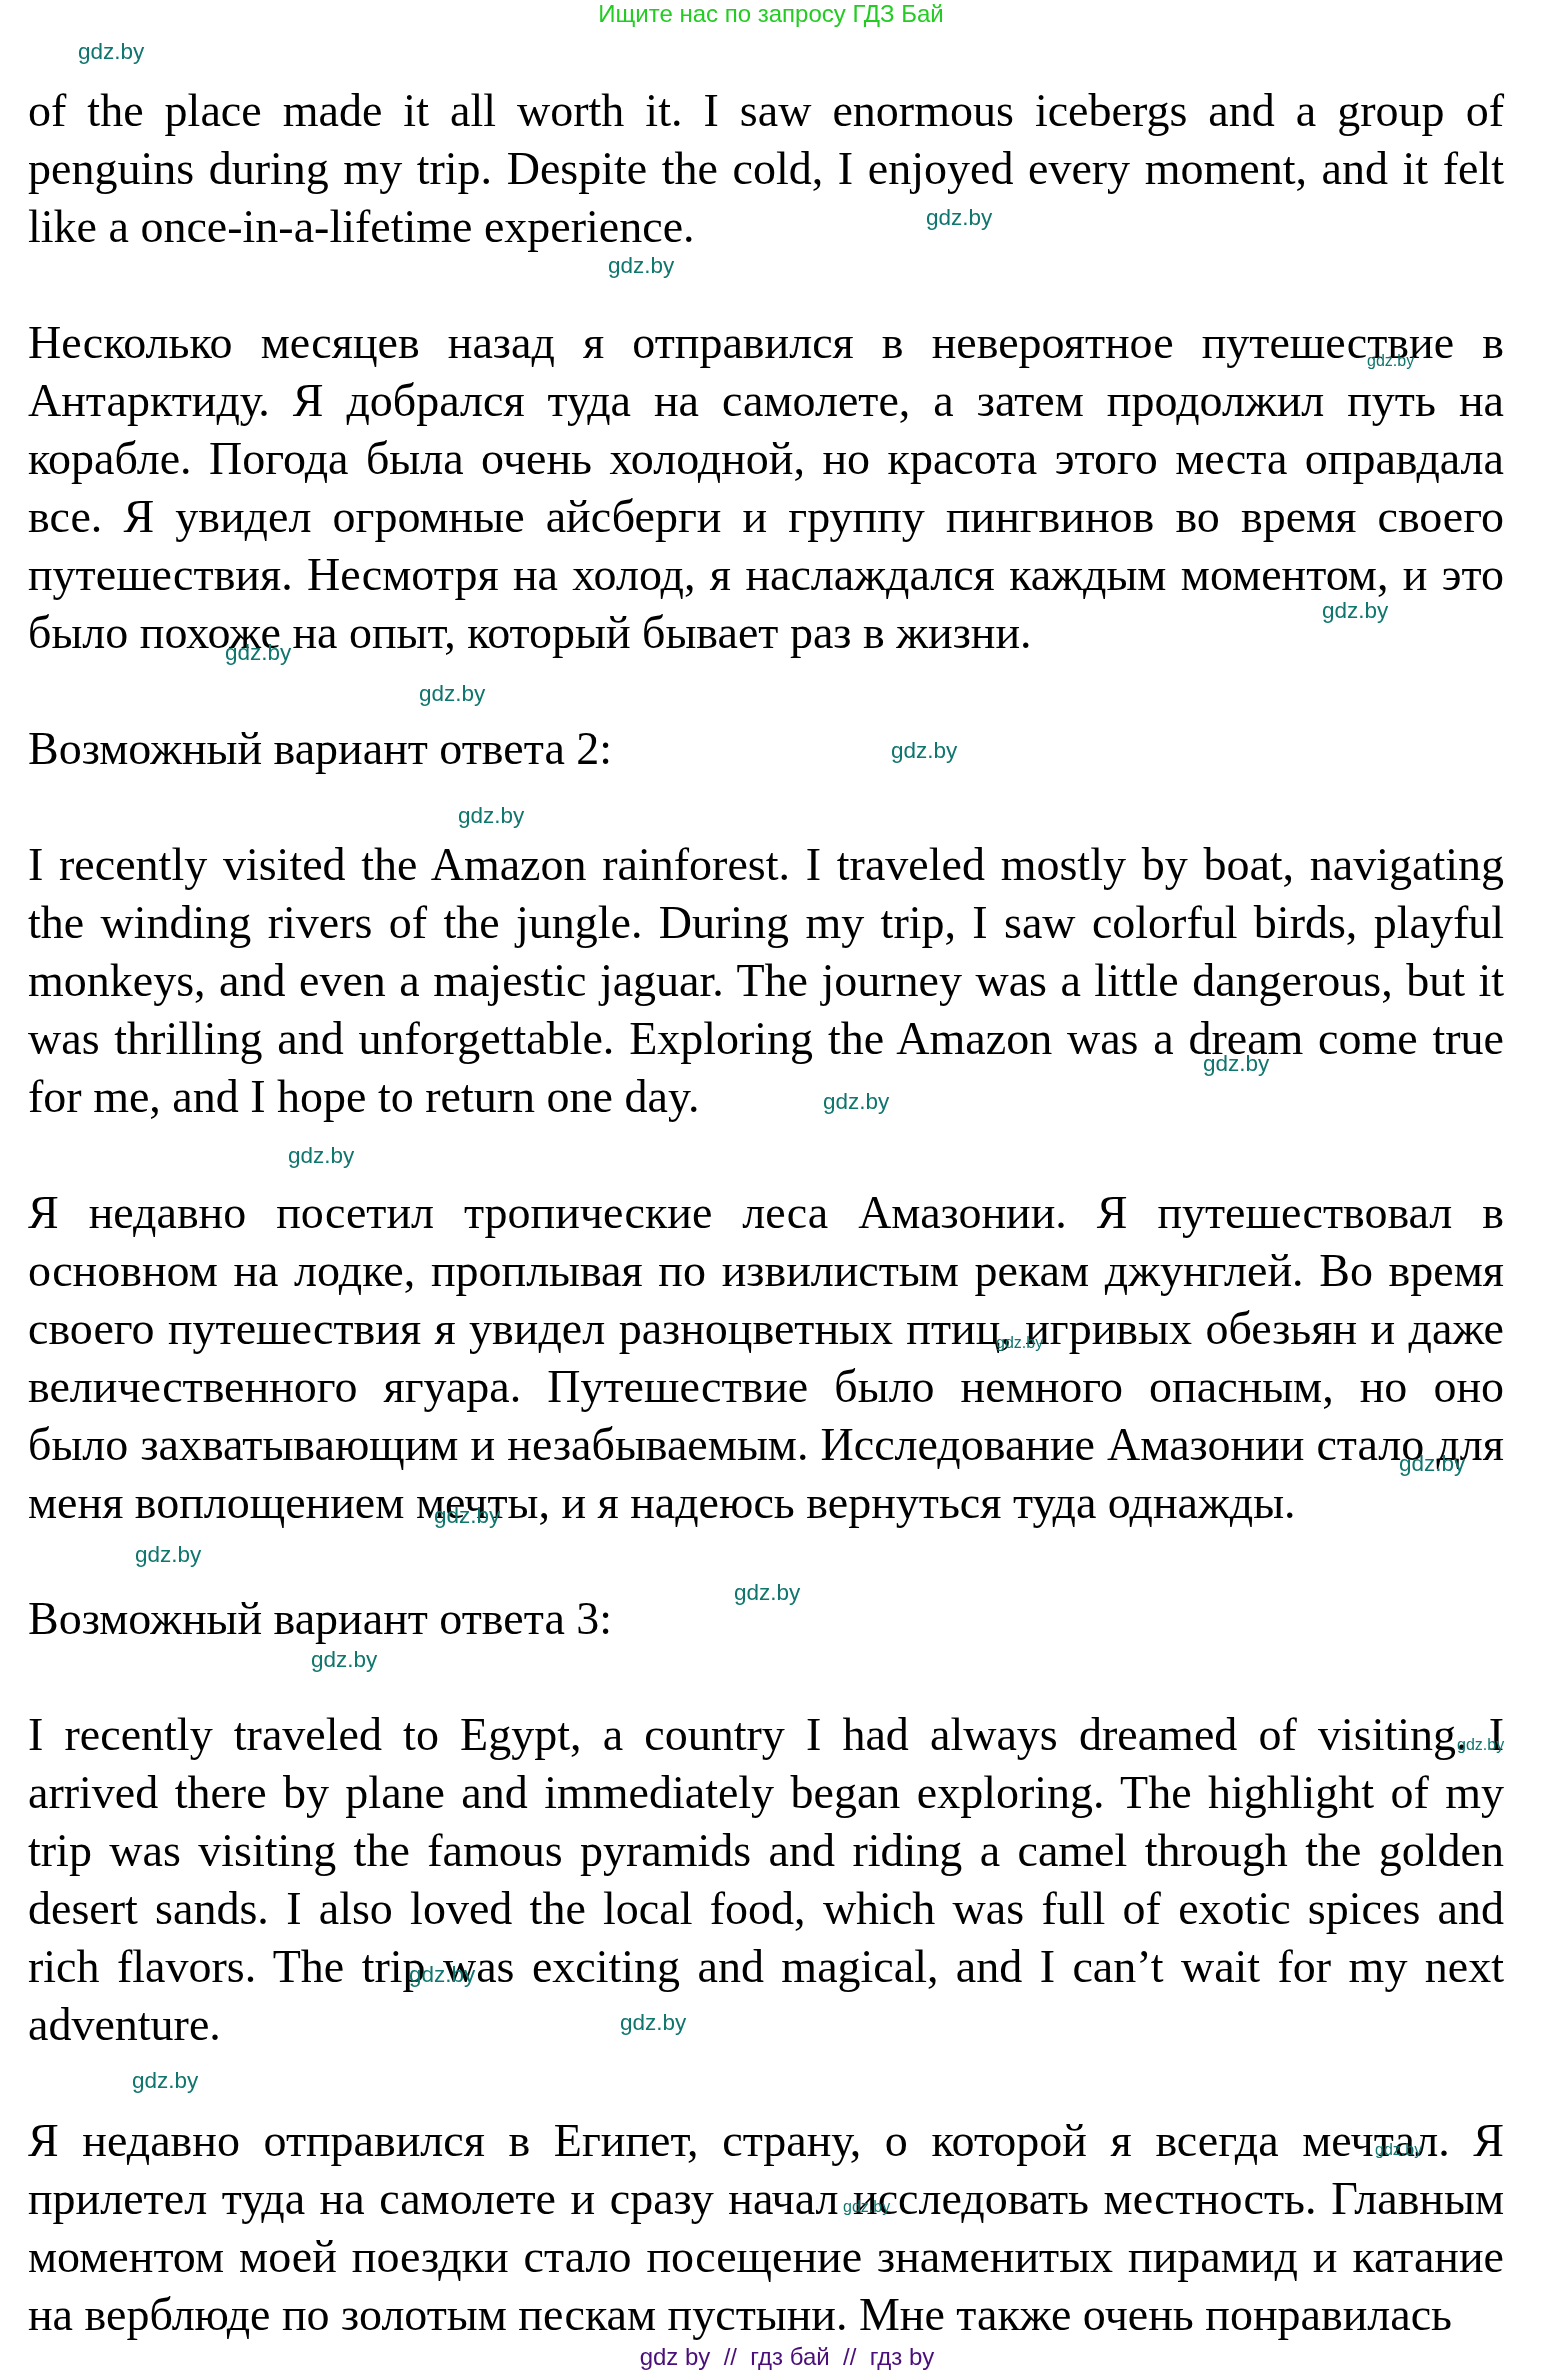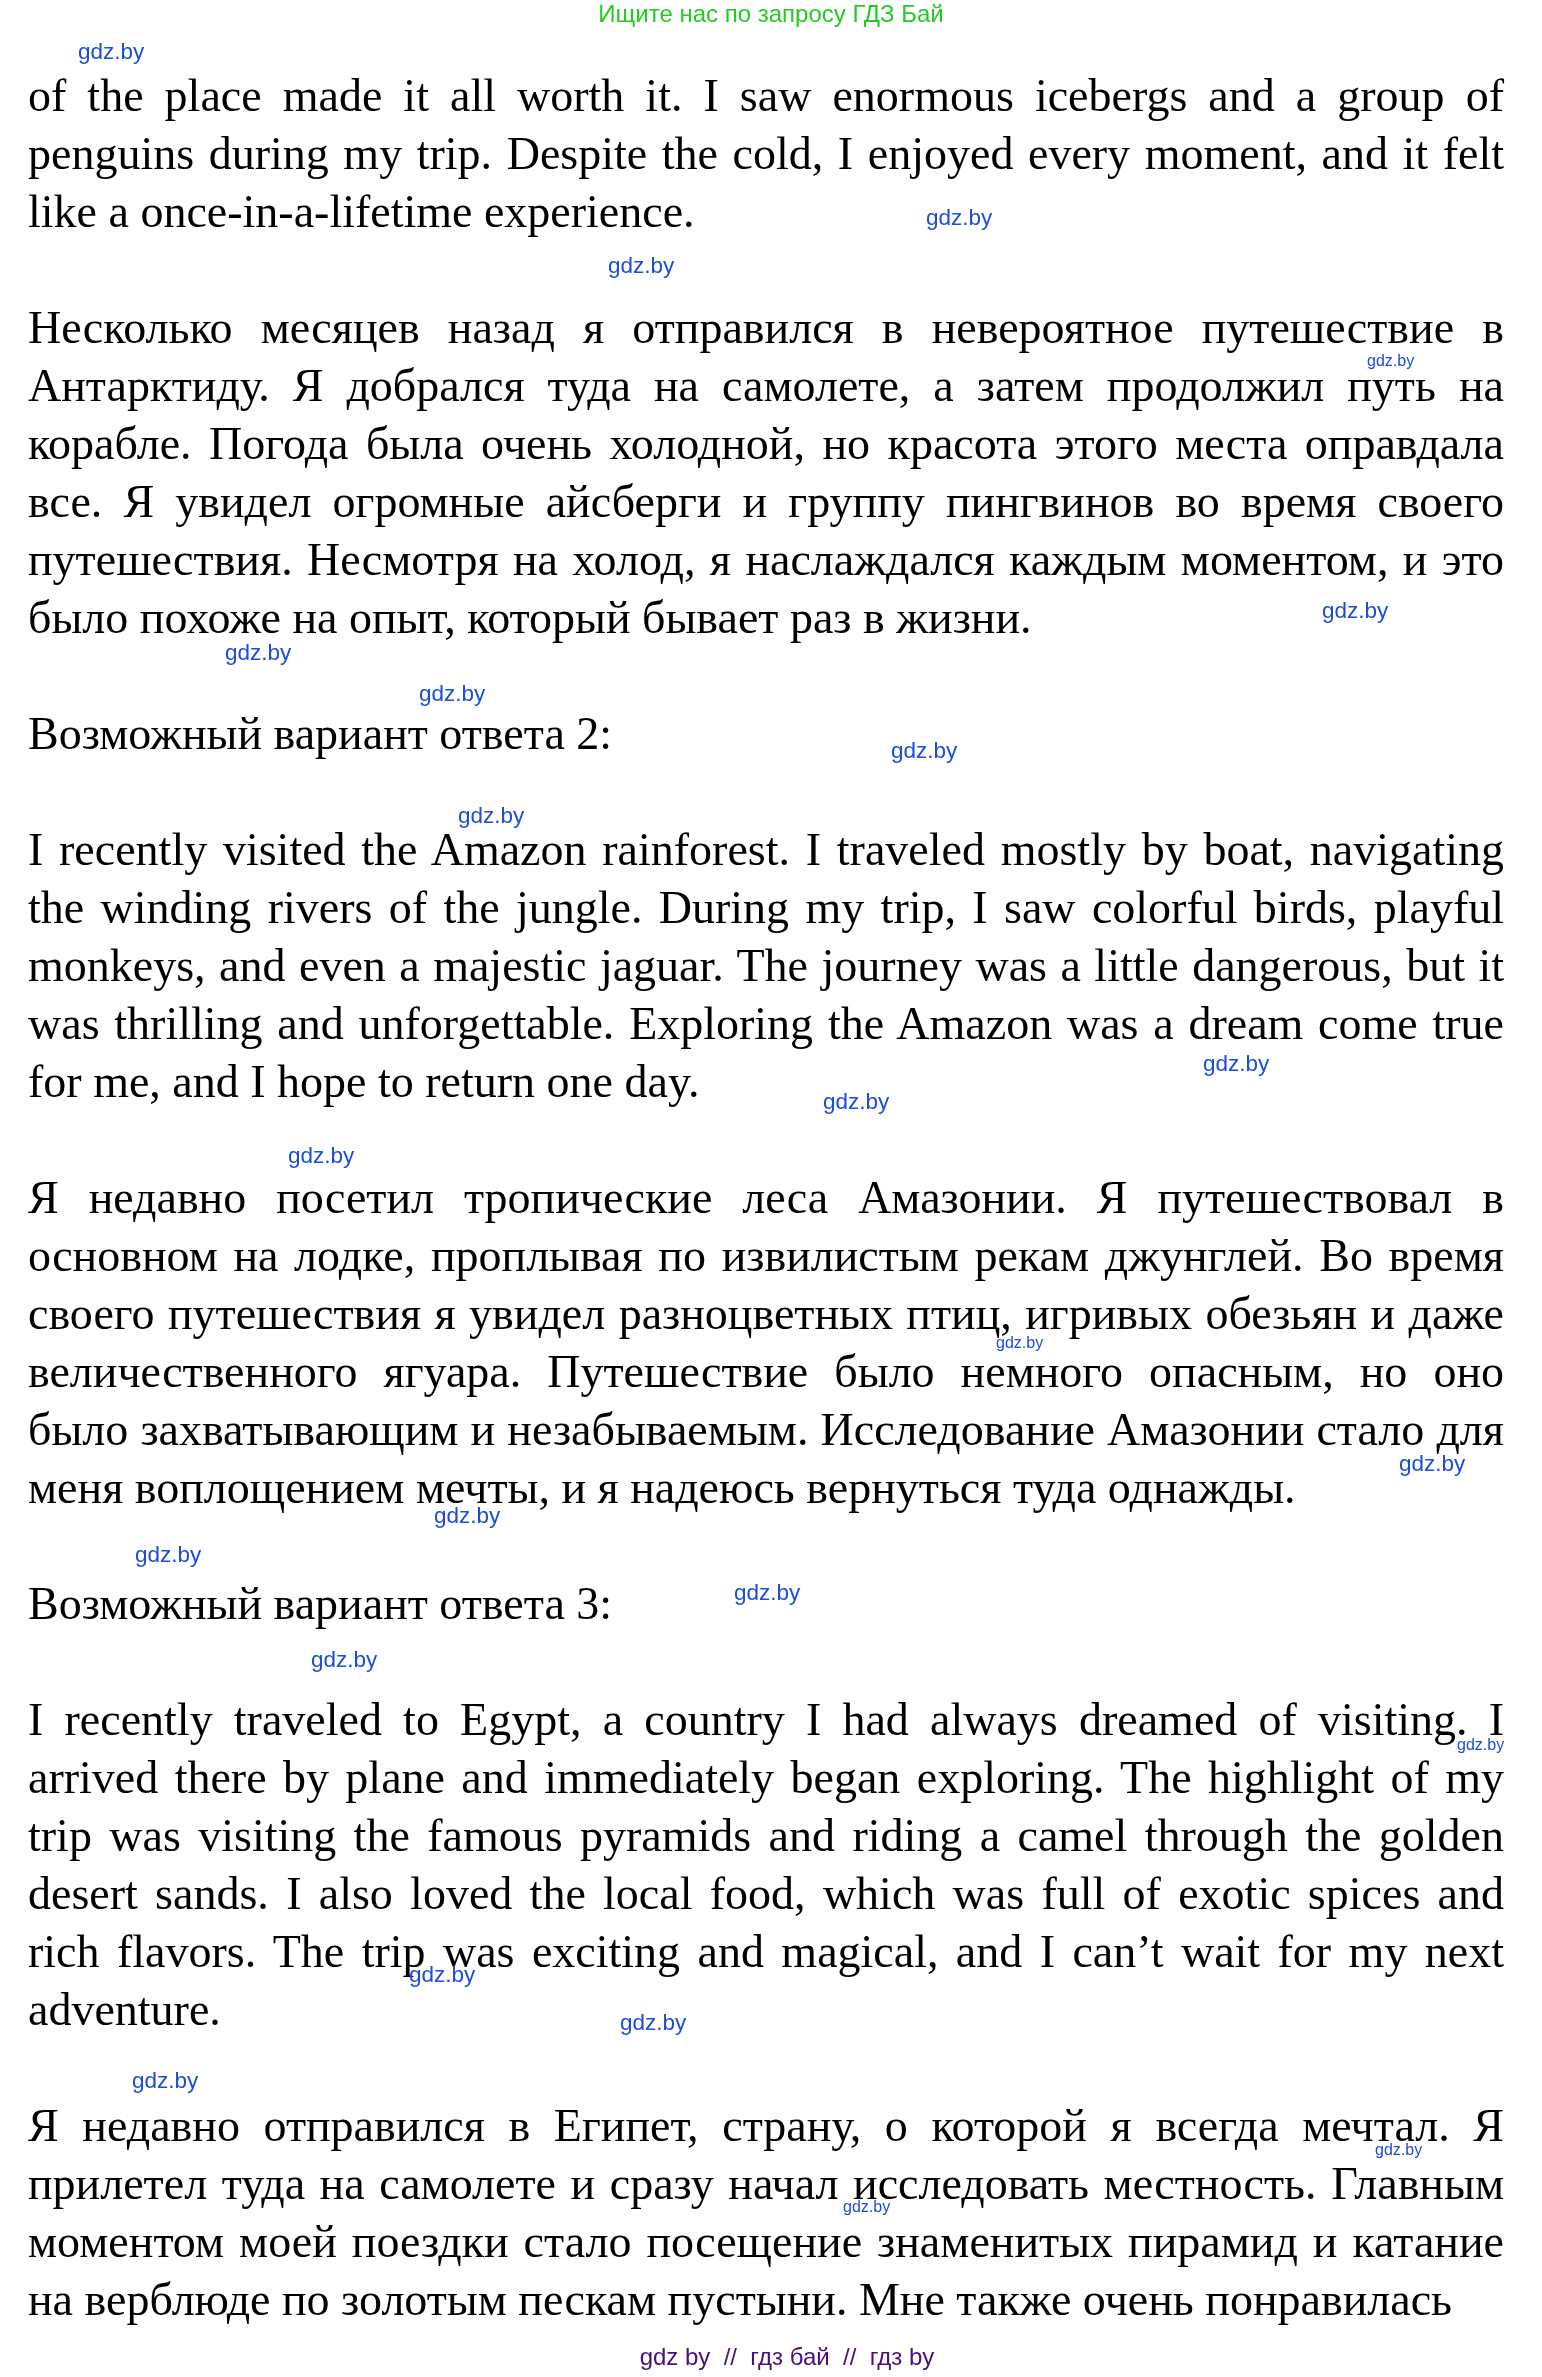--- a/index.html
+++ b/index.html
@@ -13,25 +13,25 @@
   .footer {
     position: absolute; left: 16px; top: 2341px; width: 1542px; height: 32px;
     text-align: center; font-family: "Liberation Sans", sans-serif;
     font-size: 24px; line-height: 32px; color: #4b0f7a; white-space: pre;
   }
   .doc {
     position: absolute; left: 28px; top: 67px; width: 1476px;
     font-family: "Liberation Serif", serif; font-size: 46px;
     line-height: 58px; color: #000000;
   }
-  .doc p { margin: 0 0 58px 0; text-align: justify; text-align-last: left; }
+  .doc p { margin: 15px 0 58px 0; text-align: justify; text-align-last: left; }
   .doc p.heading { text-align: left; }
   .wm {
     position: absolute; font-family: "Liberation Sans", sans-serif;
-    font-size: 22.5px; line-height: 24px; color: #1d4ed8; white-space: nowrap;
+    font-size: 22.5px; line-height: 24px; color: #0f766e; white-space: nowrap;
   }
   .wm.small { font-size: 16px; line-height: 17.7px; }
 </style>
 </head>
 <body>
 
 <div class="header">Ищите нас по запросу ГДЗ Бай</div>
 
 <div class="doc">
   <p>of the place made it all worth it. I saw enormous icebergs and a group of penguins during my trip. Despite the cold, I enjoyed every moment, and it felt like a once-in-a-lifetime experience.</p>

